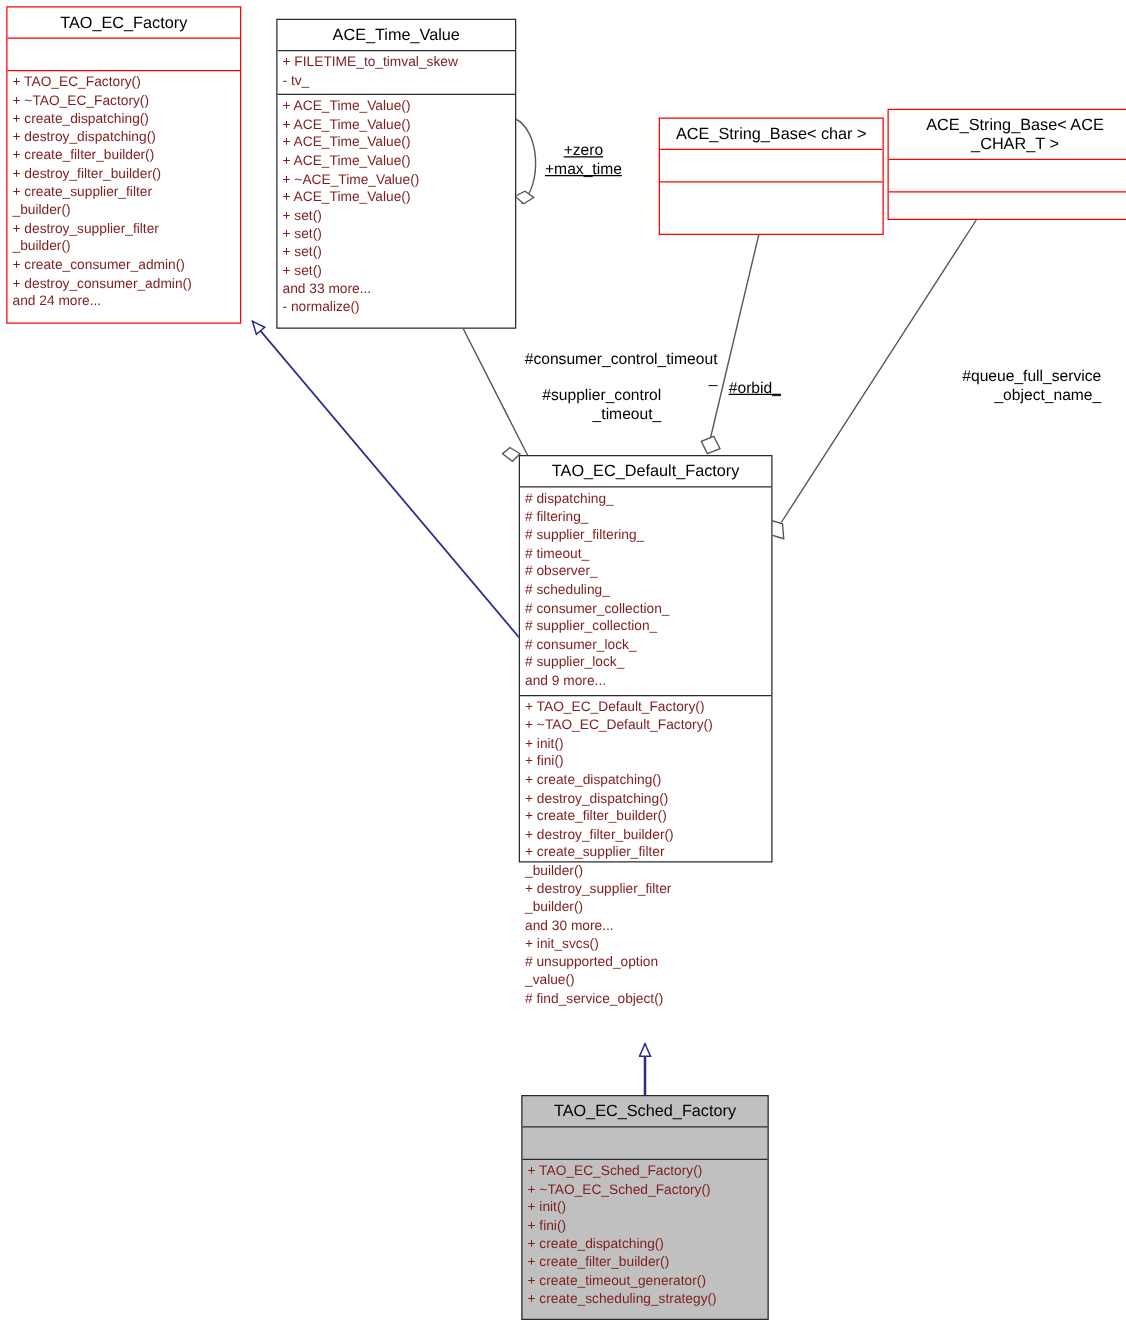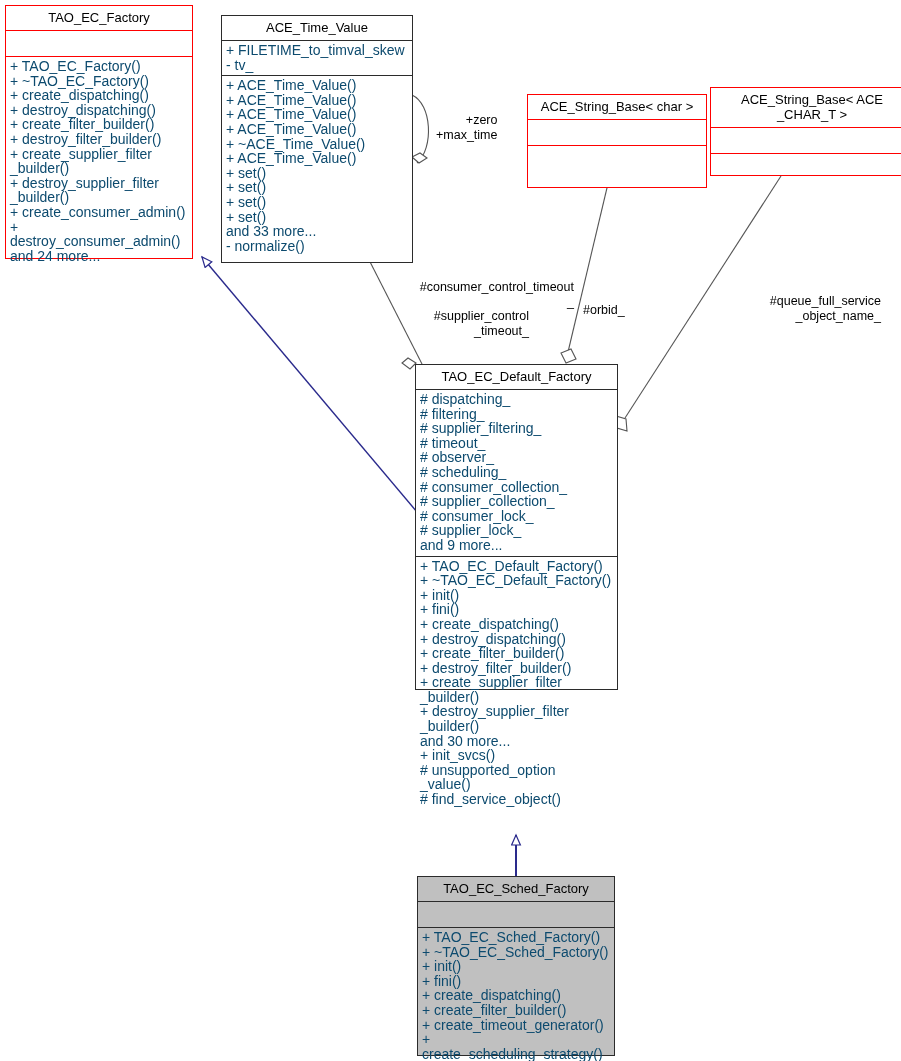--- a/index.html
+++ b/index.html
@@ -61,35 +61,35 @@
   }
   .cmp.empty {
     height: 26px;
   }
   .member-list {
     margin: 0;
     padding: 0;
     list-style: none;
   }
   .member-list li {
-    font-size: 14px;
+    font-size: 11px;
     line-height: 14.6px;
-    color: #0c4a6e;
+    color: #7f1d1d;
     white-space: pre-wrap;
   }
   .edge-label {
     position: absolute;
     font-size: 12.5px;
     line-height: 14.6px;
     color: #000000;
     white-space: pre;
     z-index: 6;
   }
   .edge-label.center { text-align: right; }
-  .edge-label.left { text-align: right; }
+  .edge-label.left { text-align: center; text-decoration: underline; }
 </style>
 </head>
 <body>
 
 <div id="canvas">
 
   <svg class="edges" viewBox="0 0 901 1061">
     <defs>
       <marker id="hollow-tri" markerWidth="14" markerHeight="14" refX="11" refY="5" orient="auto" markerUnits="userSpaceOnUse">
         <path d="M 11 5 L 1 0.6 L 1 9.4 Z" fill="#ffffff" stroke="#2a2a8c" stroke-width="1.2"></path>

